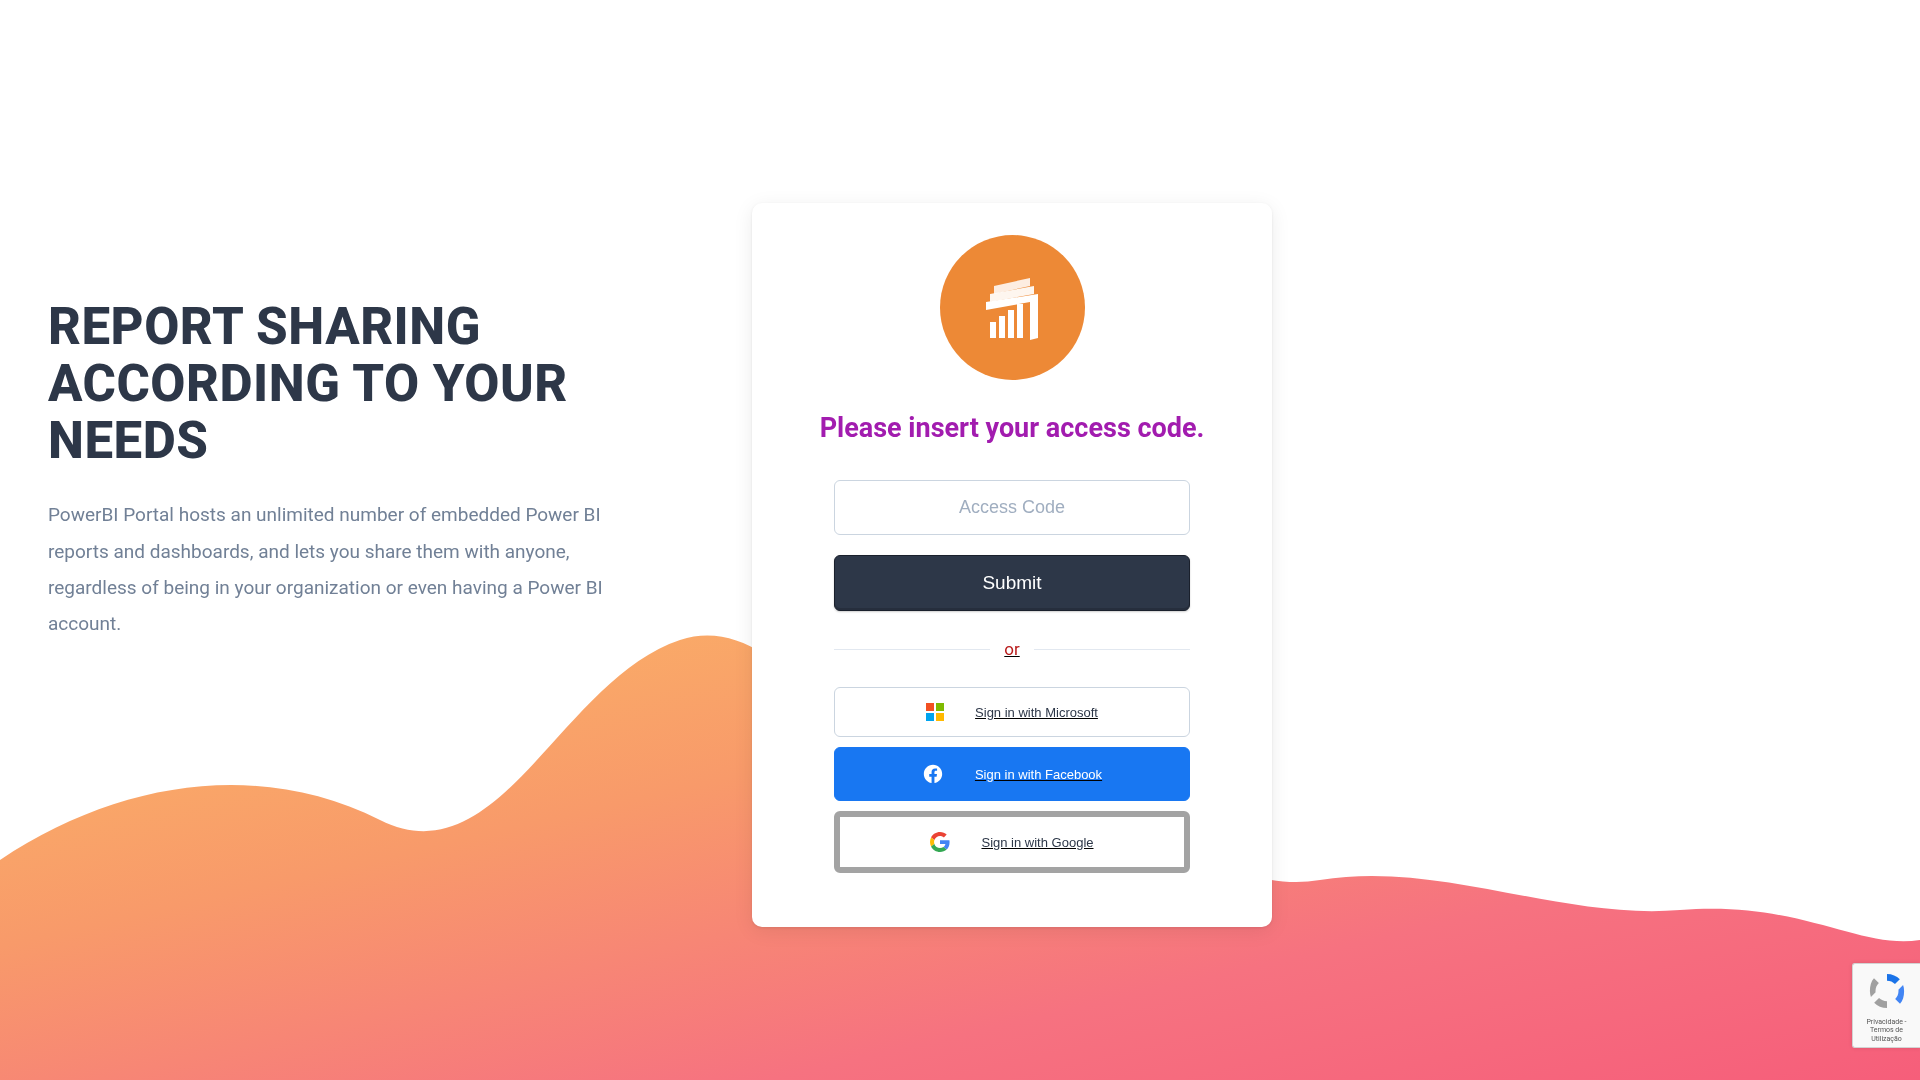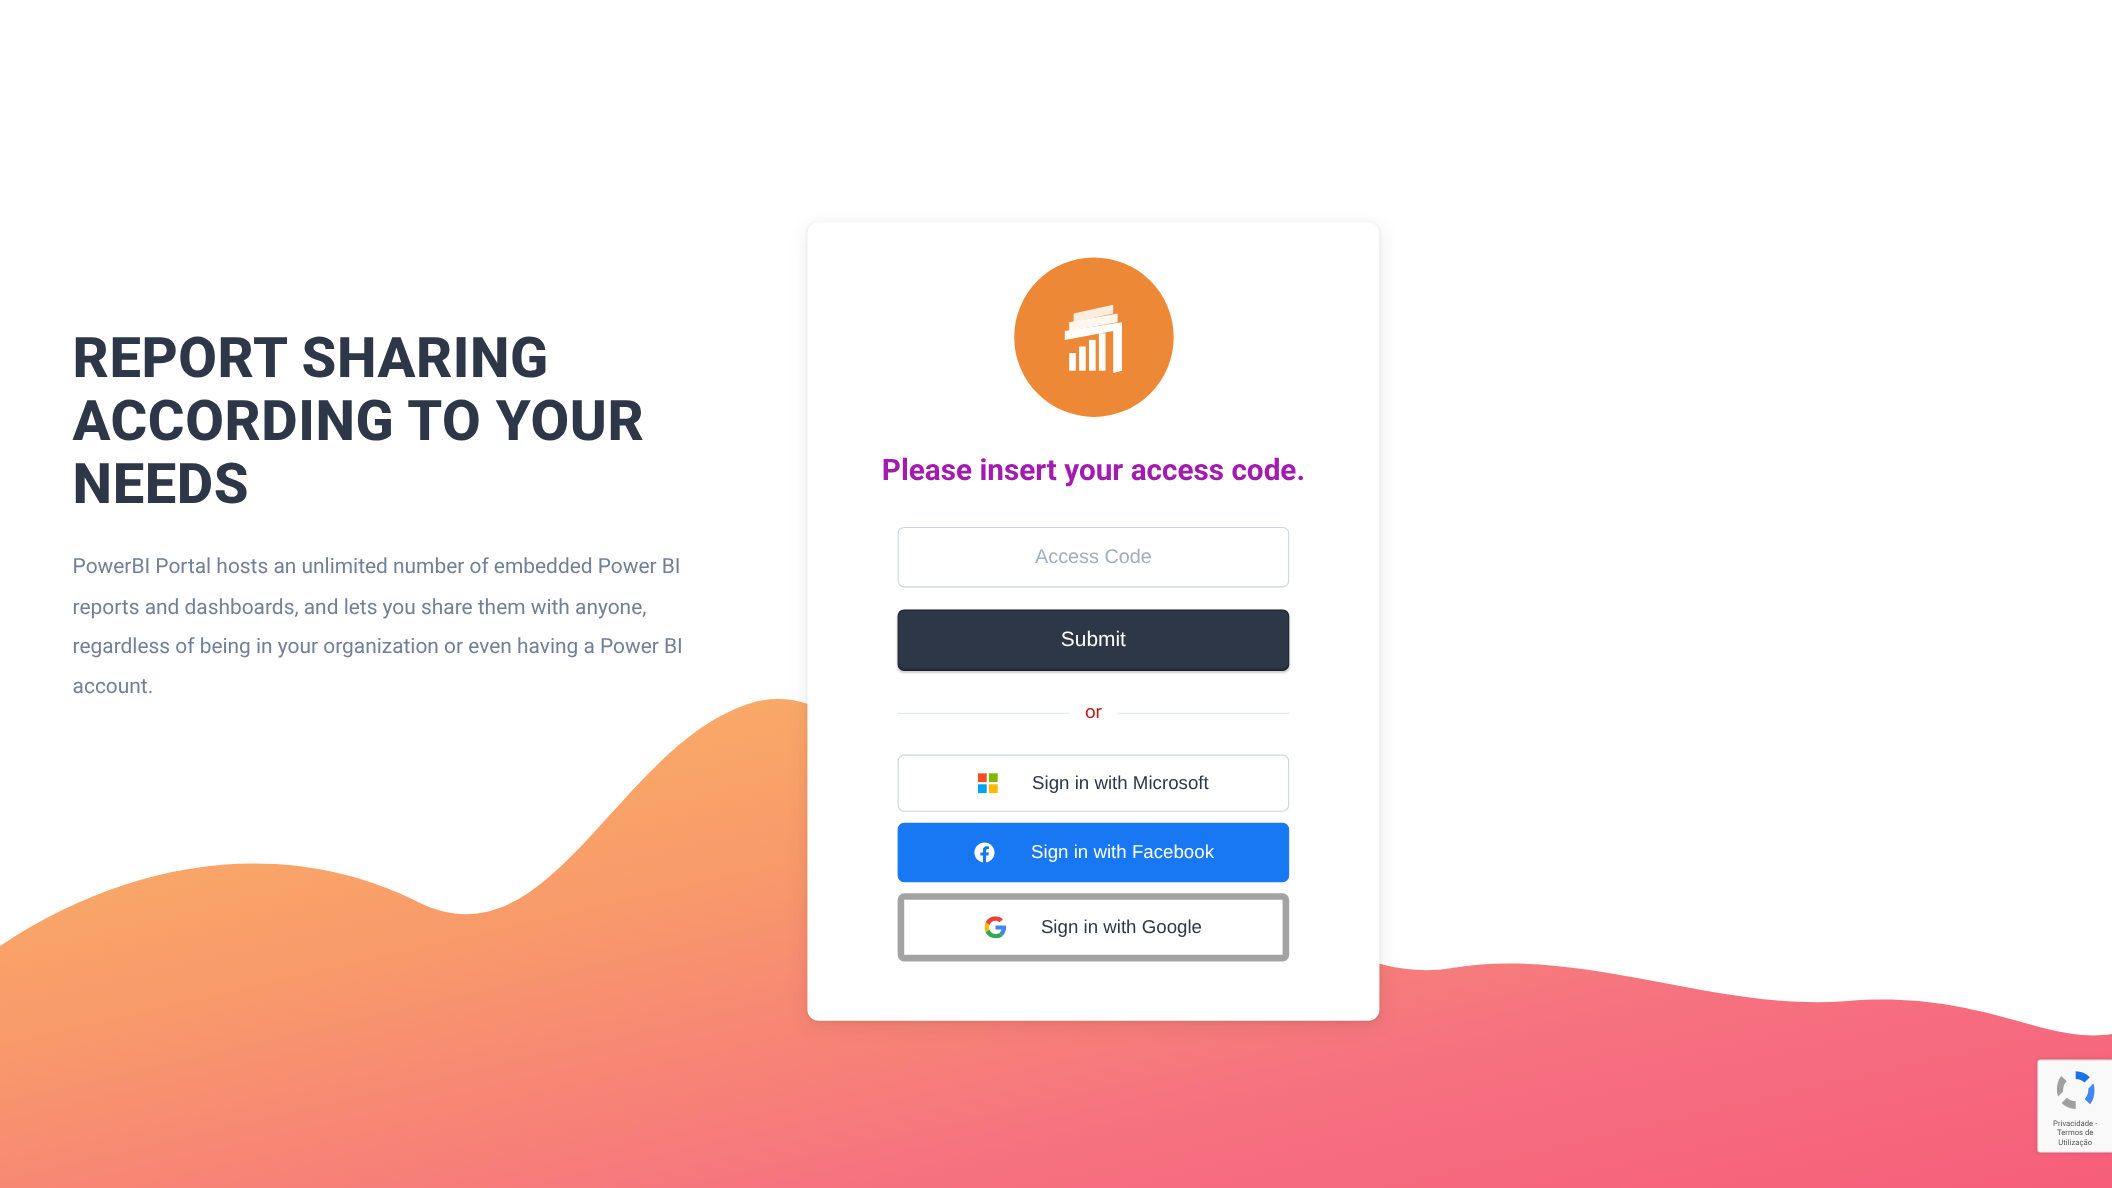--- a/index.html
+++ b/index.html
@@ -20,21 +20,21 @@
       bottom: 0;
       left: 0;
       width: 100%;
       height: 600px;
       z-index: 1;
     }
     .content-wrapper {
       position: relative;
       z-index: 2;
       display: flex;
-      padding: 0 66px;
+      padding: 0 48px;
       height: 100%;
       align-items: center;
       justify-content: space-between;
     }
     .left-column {
       flex: 0 0 620px;
       padding-right: 60px;
       padding-bottom: 140px;
     }
     .hero-title {
@@ -80,20 +80,21 @@
     }
     .card-heading {
       font-size: 27px;
       font-weight: 700;
       color: #a21caf;
       margin-bottom: 36px;
     }
     .inner-form {
       max-width: 356px;
       margin: 12px auto;
+      text-decoration: underline;
     }
     .access-input {
       width: 100%;
       padding: 16px 18px;
       font-size: 18px;
       border: 1px solid #cbd5e0;
       border-radius: 6px;
       text-align: center;
       color: #4a5568;
       margin-bottom: 20px;
@@ -126,21 +127,21 @@
       content: "";
       flex: 1;
       border-top: 1px solid #e2e8f0;
     }
     .divider span {
       padding: 0 14px;
     }
     .sso-btn {
       width: 100%;
       padding: 15px;
-      font-size: 17px;
+      font-size: 13px;
       font-weight: 400;
       border-radius: 6px;
       cursor: pointer;
       margin-bottom: 10px;
       display: flex;
       align-items: center;
       justify-content: center;
       gap: 31px;
     }
     .sso-btn.microsoft {

